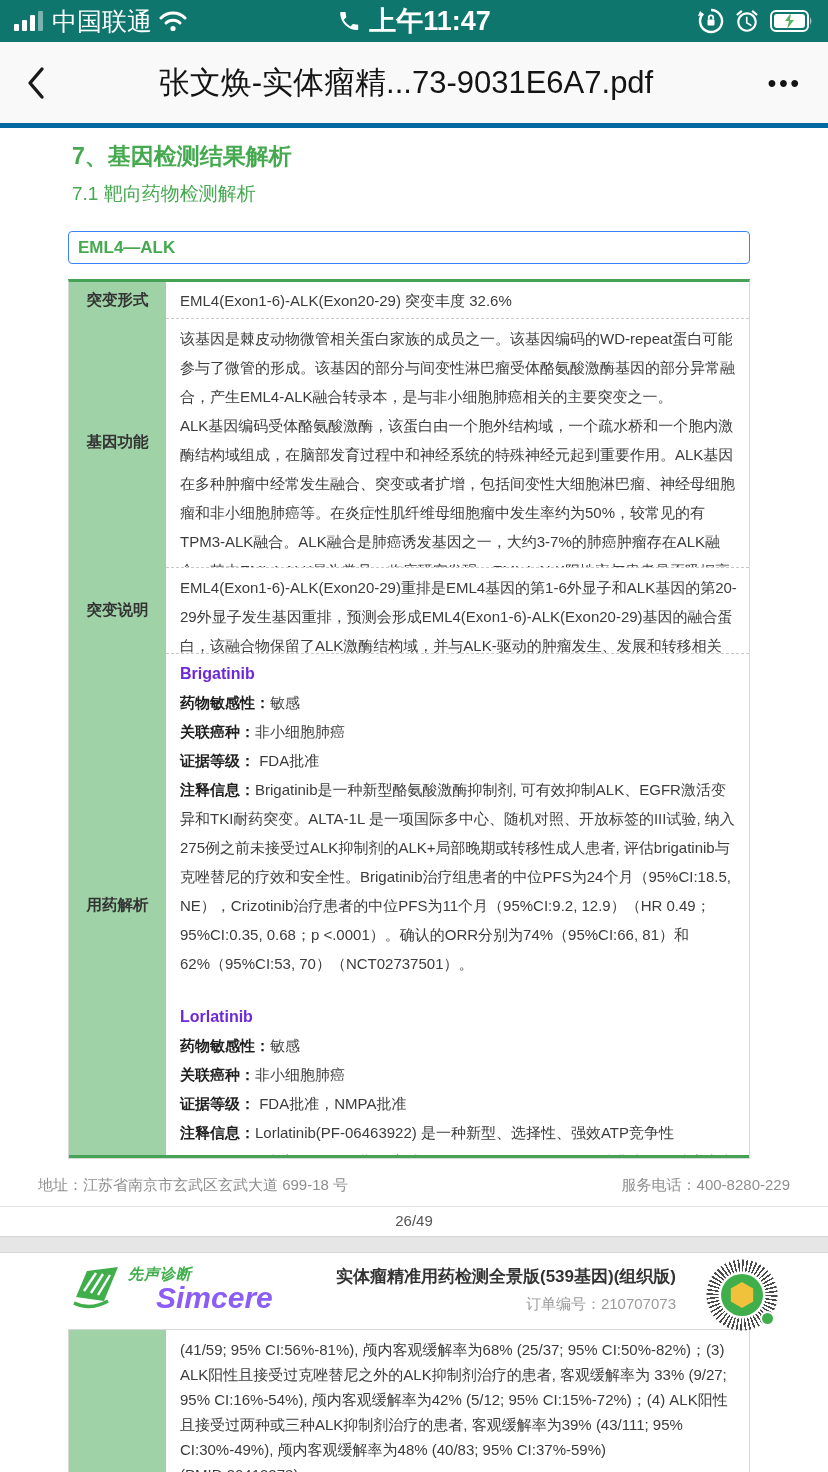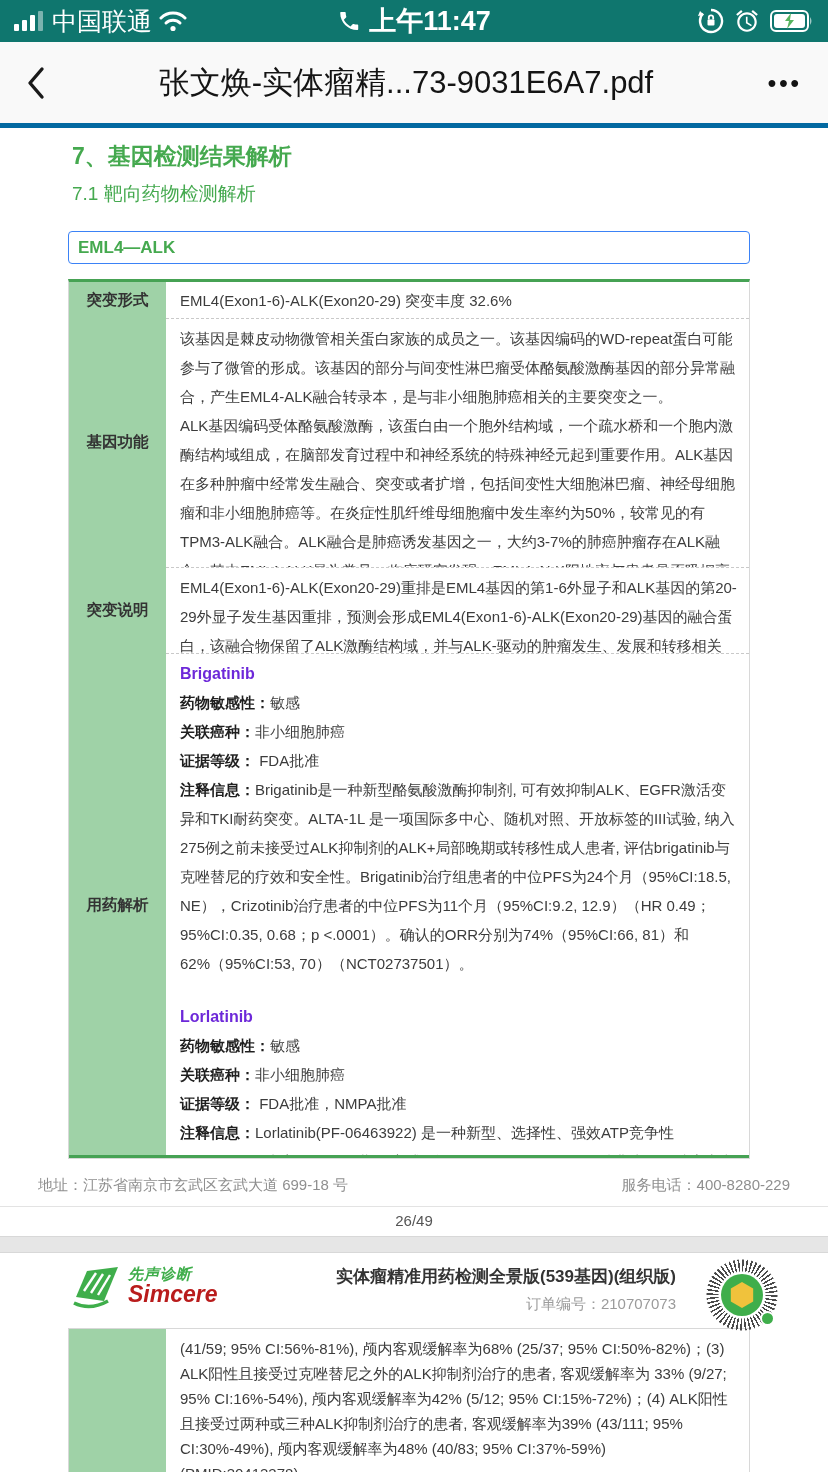--- a/index.html
+++ b/index.html
@@ -56,21 +56,21 @@
   .footer-rule { margin-top:11px; border-top:1px solid #e3e3e3; }
   .page-num { text-align:center; font-size:15px; color:#555; margin-top:5px; }
   .page-separator { margin-top:7px; height:17px; background:#e6e6e6;
     border-top:1px solid #d8d8d8; border-bottom:1px solid #d8d8d8; }
 
   
   .pdf-page2 { background:#fff; position:relative; }
   .p2-header { display:flex; align-items:flex-start; padding:12px 56px 0 72px; position:relative; }
   .logo { display:flex; align-items:flex-start; gap:8px; }
   .logo-text .cn { font-size:15px; font-weight:700; font-style:italic; color:#3fae4b; letter-spacing:1px; }
-  .logo-text .en { font-size:23px; font-weight:800; font-style:italic; color:#b91c1c; margin-top:-3px; }
+  .logo-text .en { font-size:30px; font-weight:800; font-style:italic; color:#8b5cf6; margin-top:-3px;margin-left:28px; }
   .p2-titles { margin-left:auto; text-align:right; padding-right:96px; }
   .p2-product { font-size:17px; font-weight:700; color:#333; }
   .p2-order { font-size:15px; color:#9b9b9b; margin-top:7px; }
   .stamp { width:76px; height:76px; position:absolute; right:48px; top:4px; }
   .stamp .ring { position:absolute; inset:0; border-radius:50%;
     background:repeating-conic-gradient(#4a4a4a 0deg 3deg, transparent 3deg 7.5deg);
     -webkit-mask:radial-gradient(circle at center, transparent 0 23px, #000 24px 35px, transparent 36px);
     mask:radial-gradient(circle at center, transparent 0 23px, #000 24px 35px, transparent 36px); }
   .stamp .core { position:absolute; left:50%; top:50%; width:42px; height:42px;
     margin:-21px 0 0 -21px; border-radius:50%; background:#3fae4b; }

